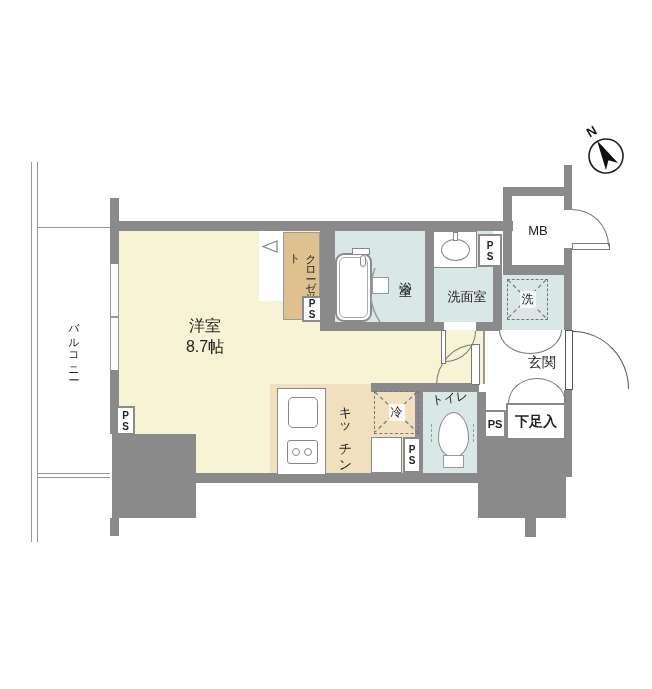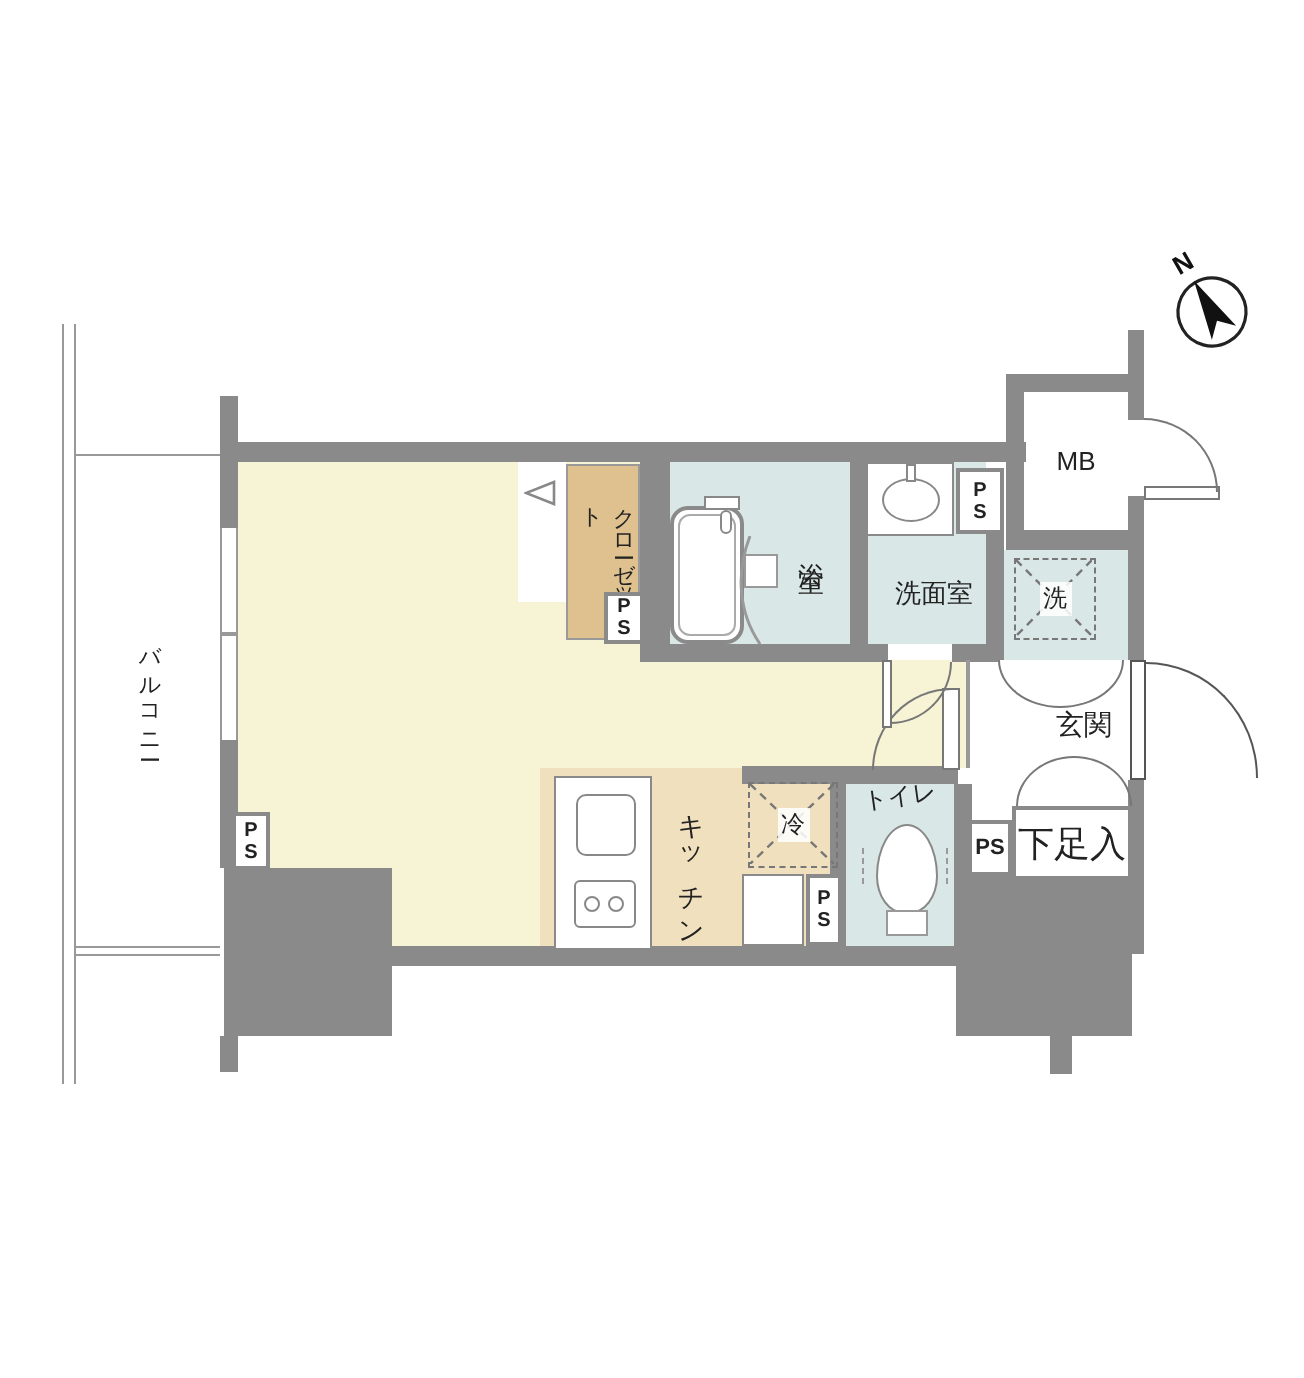--- a/index.html
+++ b/index.html
@@ -123,21 +123,21 @@
   <div class="lbl" style="left:519px;top:354px;width:46px;font-size:14px;text-align:center;">玄関</div>
   <div class="abs" style="left:565px;top:330px;width:8px;height:60px;background:#fff;border:1.5px solid #555;"></div>
   <div class="arc" style="left:573px;top:331px;width:56px;height:58px;border-top:1.2px solid #555;border-right:1.2px solid #555;border-top-right-radius:100% 100%;"></div>
 
   <div class="arc" style="left:499px;top:330px;width:31px;height:24px;border-left:1px solid #777;border-bottom:1px solid #777;border-bottom-left-radius:100% 100%;"></div>
   <div class="arc" style="left:530px;top:330px;width:32px;height:24px;border-right:1px solid #777;border-bottom:1px solid #777;border-bottom-right-radius:100% 100%;"></div>
 
   <div class="arc" style="left:508px;top:378px;width:29px;height:25px;border-left:1px solid #777;border-top:1px solid #777;border-top-left-radius:100% 100%;"></div>
   <div class="arc" style="left:537px;top:378px;width:29px;height:25px;border-right:1px solid #777;border-top:1px solid #777;border-top-right-radius:100% 100%;"></div>
   <div class="box" style="left:506px;top:403px;width:60px;height:37px;">
-    <span style="font-size:18px;">下足入</span>
+    <span style="font-size:14px;font-weight:bold;">下足入</span>
   </div>
   <div class="box" style="left:484px;top:410px;width:22px;height:28px;">
     <span class="ps-h">PS</span>
   </div>
 
   <div class="abs" style="left:471px;top:344px;width:9px;height:41px;background:#fff;border:1.5px solid #777;"></div>
   <div class="arc" style="left:436px;top:344px;width:40px;height:41px;border-top:1px solid #777;border-left:1px solid #777;border-top-left-radius:100% 100%;"></div>
   <div class="abs" style="left:441px;top:330px;width:5px;height:34px;background:#fff;border:1px solid #777;"></div>
   <div class="arc" style="left:445px;top:331px;width:31px;height:31px;border-right:1px solid #777;border-bottom:1px solid #777;border-bottom-right-radius:100% 100%;"></div>
 
@@ -164,20 +164,24 @@
   </div>
   <div class="box thin" style="left:371px;top:437px;width:31px;height:36px;"></div>
   <div class="box" style="left:403px;top:437px;width:18px;height:36px;">
     <span class="ps-v">PS</span>
   </div>
 
   <div class="box" style="left:116px;top:406px;width:19px;height:29px;">
     <span class="ps-v">PS</span>
   </div>
 
+  <div class="lbl" style="left:150px;top:316px;width:110px;text-align:center;">
+    <div style="font-size:16px;">洋室</div>
+    <div style="font-size:16px;">8.7帖</div>
+  </div>
 
   <div class="abs" style="left:576px;top:114px;">
     <svg width="58" height="70" viewBox="0 0 58 70">
       <g transform="rotate(-30 30 42)">
         <circle cx="30" cy="42" r="17" fill="none" stroke="#222" stroke-width="1.6"></circle>
         <polygon points="30,24 37,54 30,47 23,54" fill="#111"></polygon>
         <text x="25" y="18" font-size="13" font-weight="bold" fill="#111">N</text>
       </g>
     </svg>
   </div>

